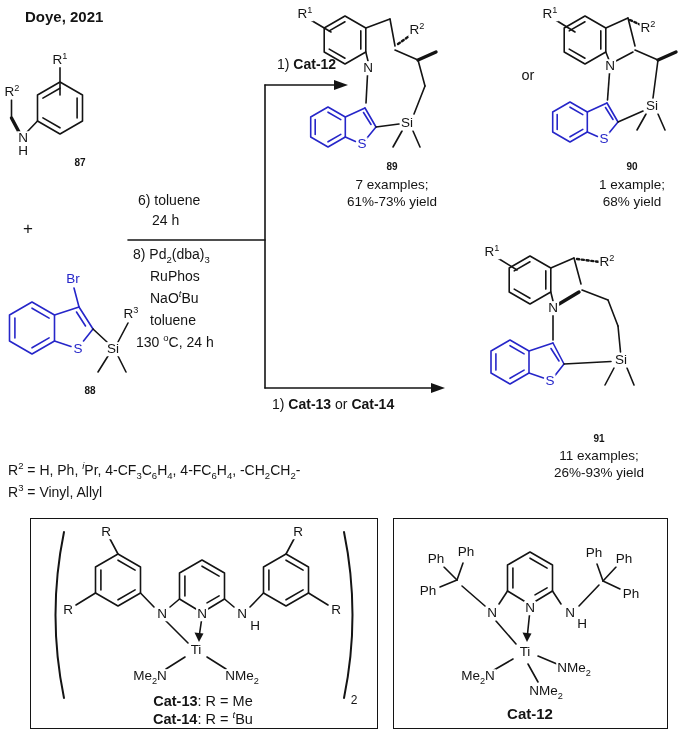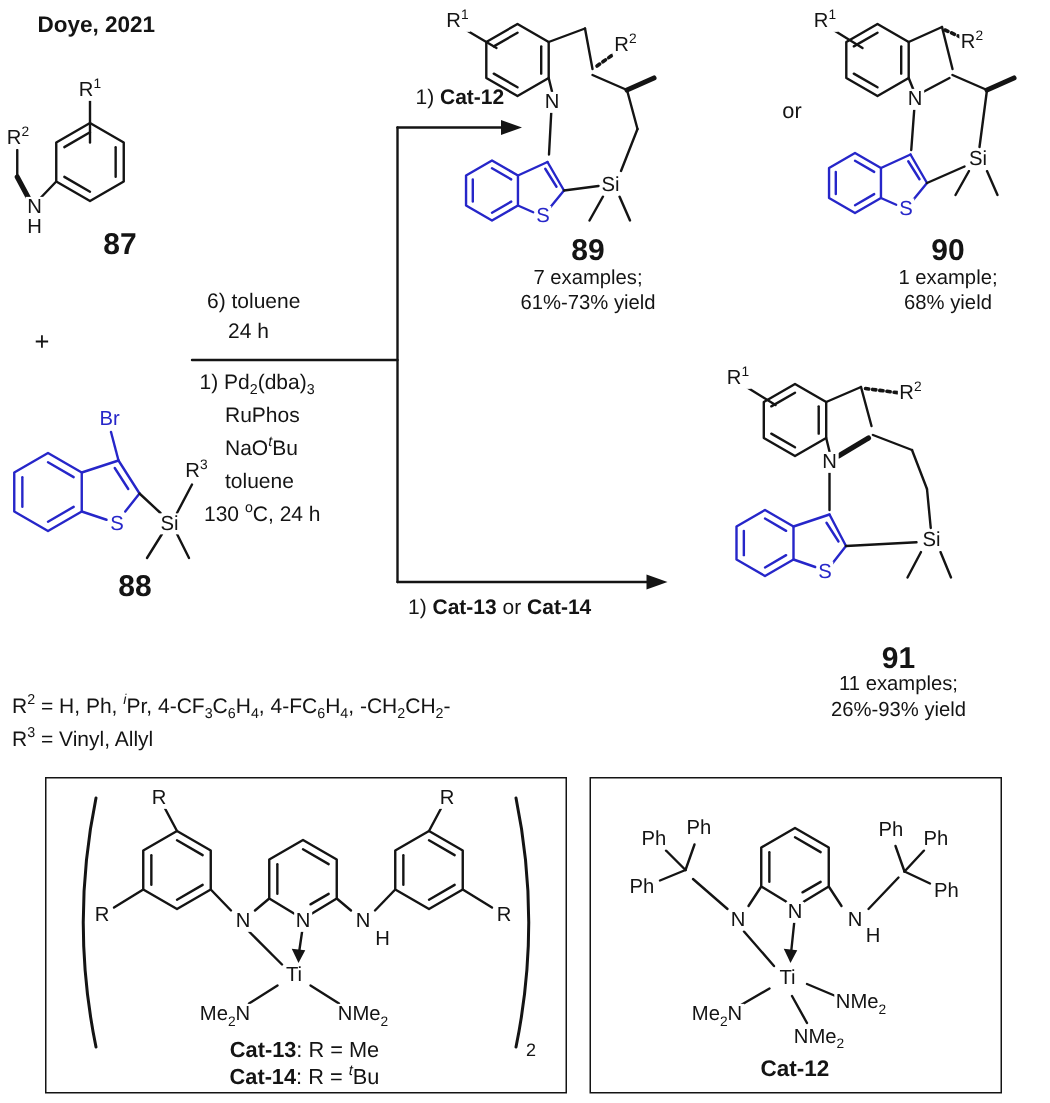--- a/index.html
+++ b/index.html
@@ -12,21 +12,21 @@
   svg .bl { stroke:var(--blue); }
   svg .bold { stroke-width:3.4; }
   svg .hash { stroke-dasharray:2.2 2.6; stroke-width:2.4; }
   svg .thin { stroke-width:2; }
   svg polygon { fill:var(--ink); stroke:none; }
   .lbl { position:absolute; transform:translate(-50%,-50%); font-size:13.5px; line-height:1;
          background:#fff; padding:0 1px; white-space:nowrap; }
   .nobg { background:transparent; }
   .txt { position:absolute; font-size:14px; line-height:1.15; white-space:nowrap; }
   .blue { color:var(--blue); }
-  .num { font-weight:bold; font-size:20px; }
+  .num { font-weight:bold; font-size:10px; }
   .cap { font-size:13.5px; background:transparent; }
   .small { font-size:12px; }
   .attribution { font-size:15px;font-weight:bold; }
   .catname { font-weight:bold; font-size:15px; }
   sup, sub { font-size:68%; line-height:0; }
   .box { position:absolute; border:1.6px solid #141414; }
 </style>
 </head>
 <body>
 
@@ -81,21 +81,21 @@
   <svg style="left:120px;top:50px;" width="345" height="350" viewBox="0 0 345 350">
     <line x1="8" y1="190" x2="145" y2="190"></line>
     <line x1="145" y1="35" x2="145" y2="338"></line>
     <line x1="145" y1="35" x2="218" y2="35"></line>
     <polygon points="228,35 214,30 214,40"></polygon>
     <line x1="145" y1="338" x2="315" y2="338"></line>
     <polygon points="325,338 311,333 311,343"></polygon>
   </svg>
   <div class="txt" style="left:138px;top:192px;">6) toluene</div>
   <div class="txt" style="left:152px;top:212px;">24 h</div>
-  <div class="txt" style="left:133px;top:246px;"><span>1) Pd</span><sub>2</sub><span>(dba)</span><sub>3</sub></div>
+  <div class="txt" style="left:133px;top:246px;"><span>8) Pd</span><sub>2</sub><span>(dba)</span><sub>3</sub></div>
   <div class="txt" style="left:150px;top:268px;">RuPhos</div>
   <div class="txt" style="left:150px;top:290px;"><span>NaO</span><sup style="font-style: italic;">t</sup><span>Bu</span></div>
   <div class="txt" style="left:150px;top:312px;">toluene</div>
   <div class="txt" style="left:136px;top:334px;"><span>130 </span><sup>o</sup><span>C, 24 h</span></div>
   <div class="txt" style="left:277px;top:56px;"><span>1) </span><span style="font-weight: bold;">Cat-12</span></div>
   <div class="txt" style="left:272px;top:396px;"><span>1) </span><span style="font-weight: bold;">Cat-13</span><span> or </span><span style="font-weight: bold;">Cat-14</span></div>
 
   <svg style="left:290px;top:2px;" width="185" height="168" viewBox="0 0 185 168">
     <g>
       <path d="M55,14 L75.8,26 L75.8,50 L55,62 L34.2,50 L34.2,26 Z"></path>

